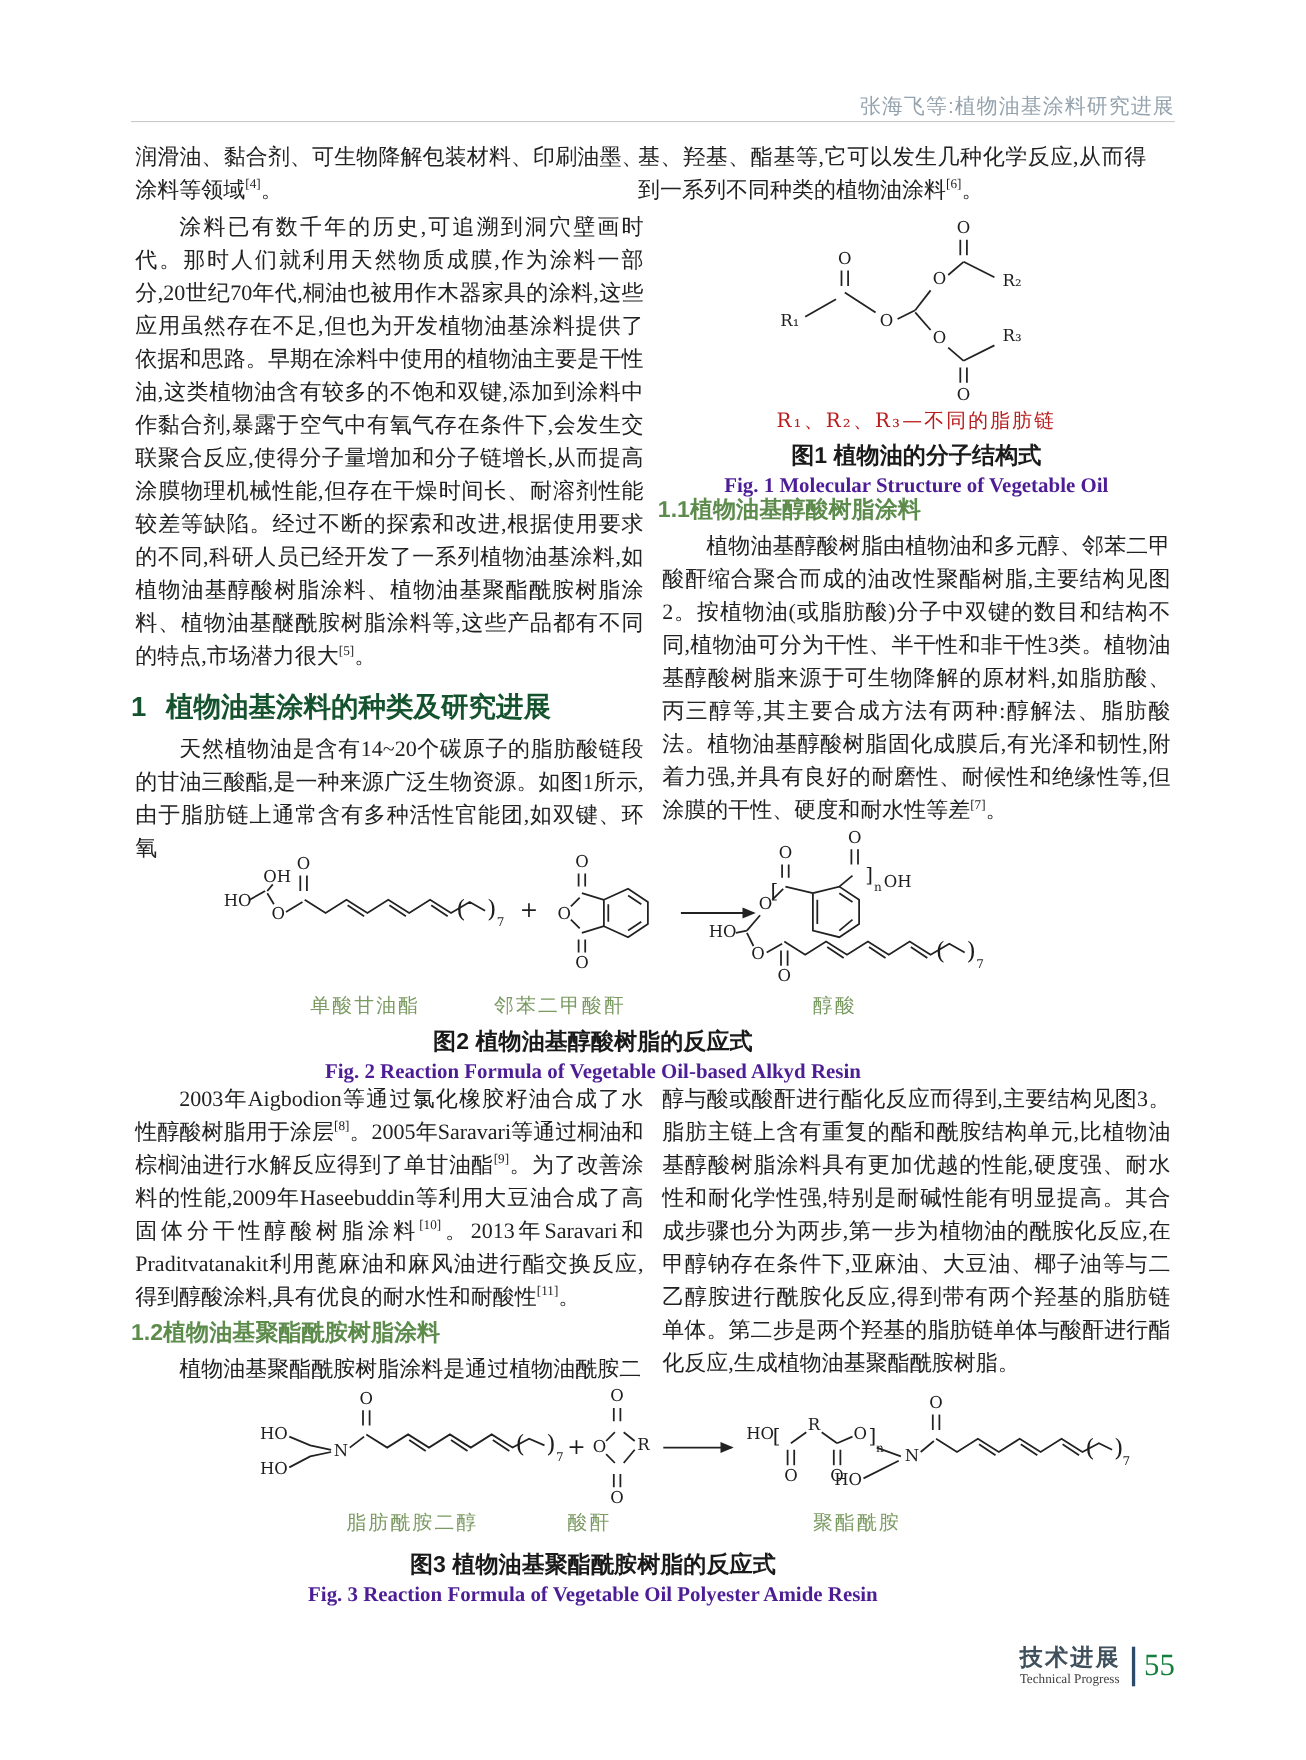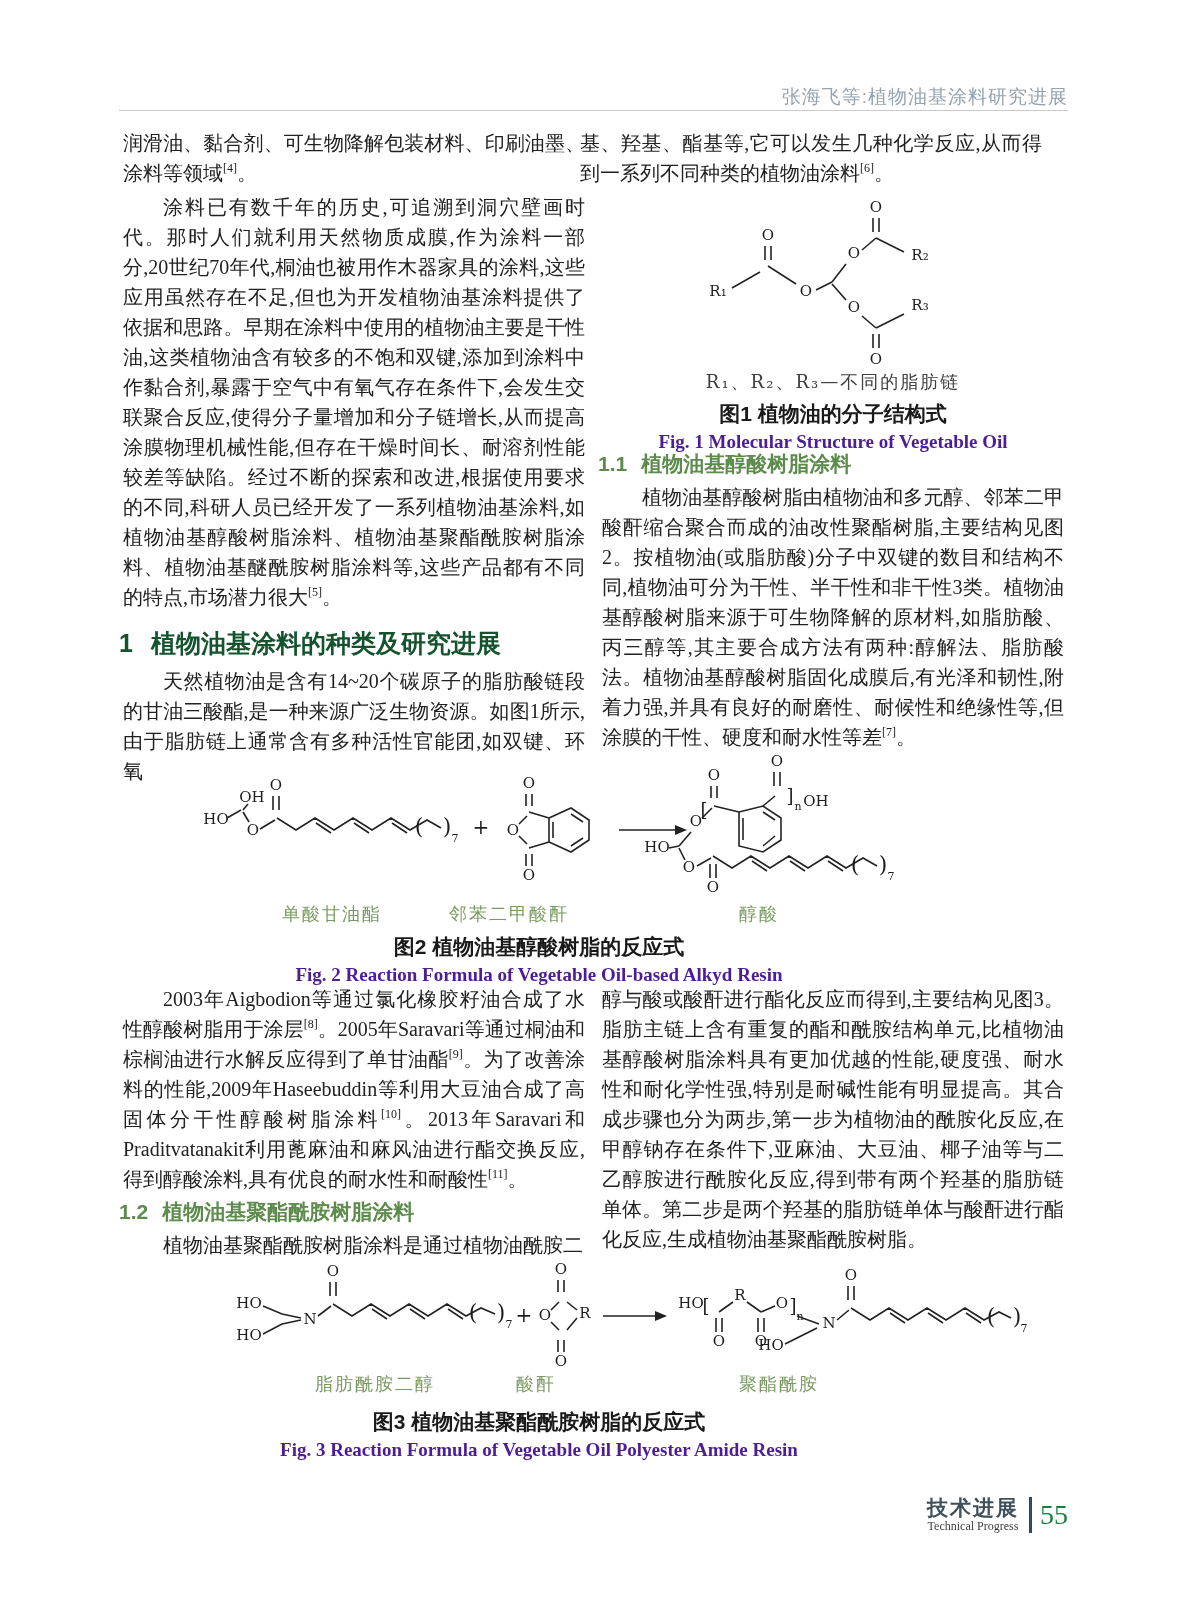--- a/index.html
+++ b/index.html
@@ -18,32 +18,32 @@
   sup{font-size:12px;line-height:0;vertical-align:super;}
   .sec-h2{
     margin:16px 0 8px 0;font-family:"Liberation Sans","DejaVu Sans",sans-serif;
     font-size:25px;font-weight:bold;color:#14532d;text-indent:0;text-align:left;line-height:30px;
   }
   .sec-h3{
     margin:2px 0 2px 0;font-family:"Liberation Sans","DejaVu Sans",sans-serif;
     font-size:21px;font-weight:bold;color:#5c8b4c;text-indent:0;text-align:left;line-height:28px;
   }
   .sec-num{margin-right:18px;}
-  .sec-num3{margin-right:14px;}
+  .sec-num3{}
   .left-top{left:119px;top:124px;}
   .right-top{left:576px;top:124px;}
   .right-mid{left:598px;top:448px;}
   .left-bottom{left:119px;top:980px;}
   .right-bottom{left:598px;top:980px;}
   .figure{position:absolute;}
   .fig1{left:598px;top:196px;width:470px;}
   .fig2{left:119px;top:752px;width:949px;}
   .fig3{left:119px;top:1262px;width:949px;}
   .fig-note{
-    text-align:center;color:#404040;font-size:18px;letter-spacing:2px;
+    text-align:center;color:#b91c1c;font-size:18px;letter-spacing:2px;
     font-family:"DejaVu Serif",serif;margin-top:2px;
   }
   .cap-zh{
     text-align:center;font-family:"Liberation Sans","DejaVu Sans",sans-serif;
     font-weight:bold;font-size:21px;color:#1a1a1a;margin-top:6px;
   }
   .cap-en{
     text-align:center;font-family:"Liberation Serif","DejaVu Serif",serif;
     font-weight:bold;font-size:19px;color:#4c1d95;margin-top:3px;
   }
@@ -51,21 +51,21 @@
   .fig2 .cap-en,.fig3 .cap-en{width:840px;margin-left:0;}
   svg{display:block;}
   svg text{font-family:"DejaVu Serif",serif;font-size:15px;fill:#1d1d1d;text-anchor:middle;}
   svg text.green-label{fill:#7a9a62;font-size:18px;letter-spacing:2px;}
   svg text.small-sub{font-size:11px;}
   svg text.bracket{font-size:22px;}
   svg text.sq{font-size:18px;}
   svg line,svg polyline,svg polygon.ln{stroke:#222;stroke-width:1.6;fill:none;}
   svg polygon.head{fill:#222;stroke:none;}
   .footer{position:absolute;top:1497px;right:119px;display:flex;align-items:center;}
-  .footer-text{text-align:center;margin-right:10px;}
+  .footer-text{text-align:left;margin-right:10px;}
   .footer-zh{
     font-family:"Liberation Sans","DejaVu Sans",sans-serif;font-weight:bold;
     font-size:21px;color:#3f4f5b;letter-spacing:2px;line-height:22px;
   }
   .footer-en{font-family:"Liberation Serif","DejaVu Serif",serif;font-size:12px;color:#404040;line-height:14px;}
   .footer-bar{width:3px;height:36px;background:#2c4a6a;margin-right:8px;}
   .footer-num{font-family:"Liberation Serif","DejaVu Serif",serif;font-size:28px;color:#15803d;}
 </style>
 </head>
 <body>

